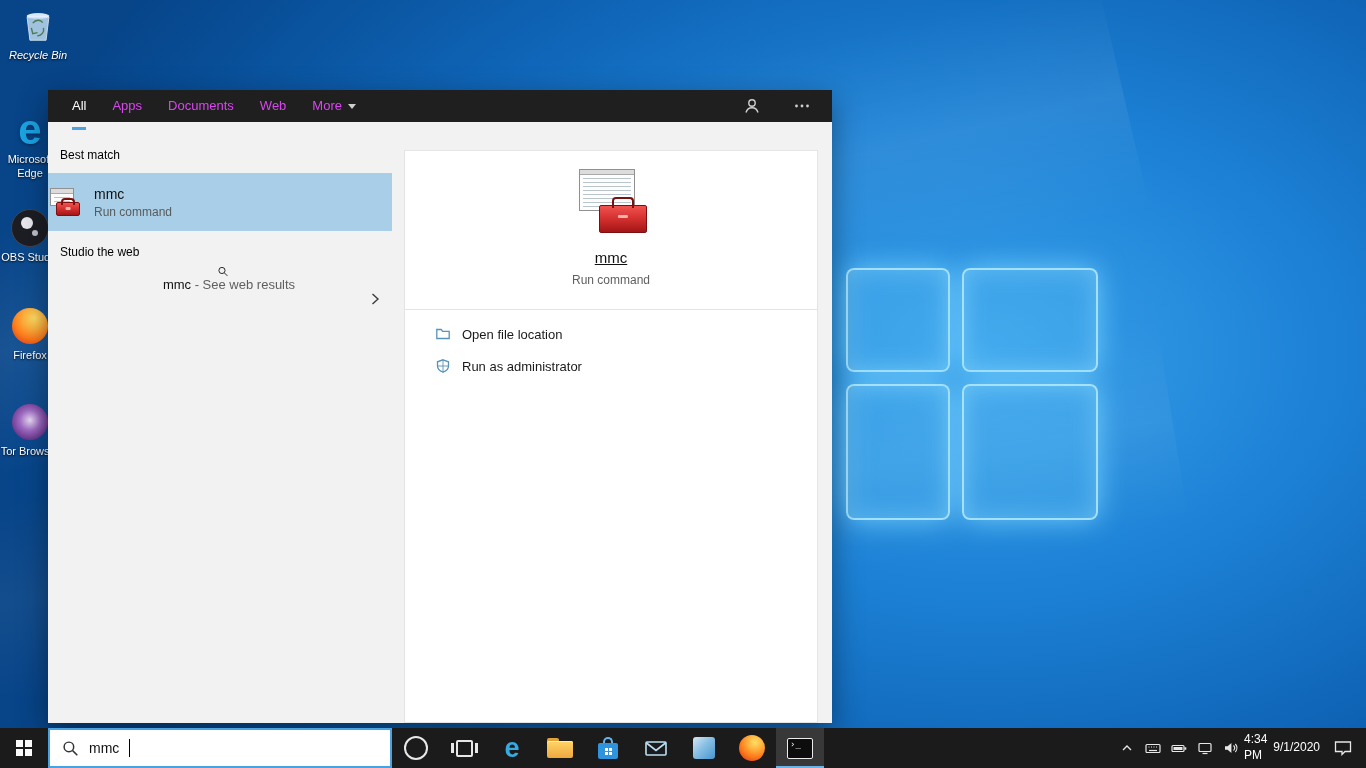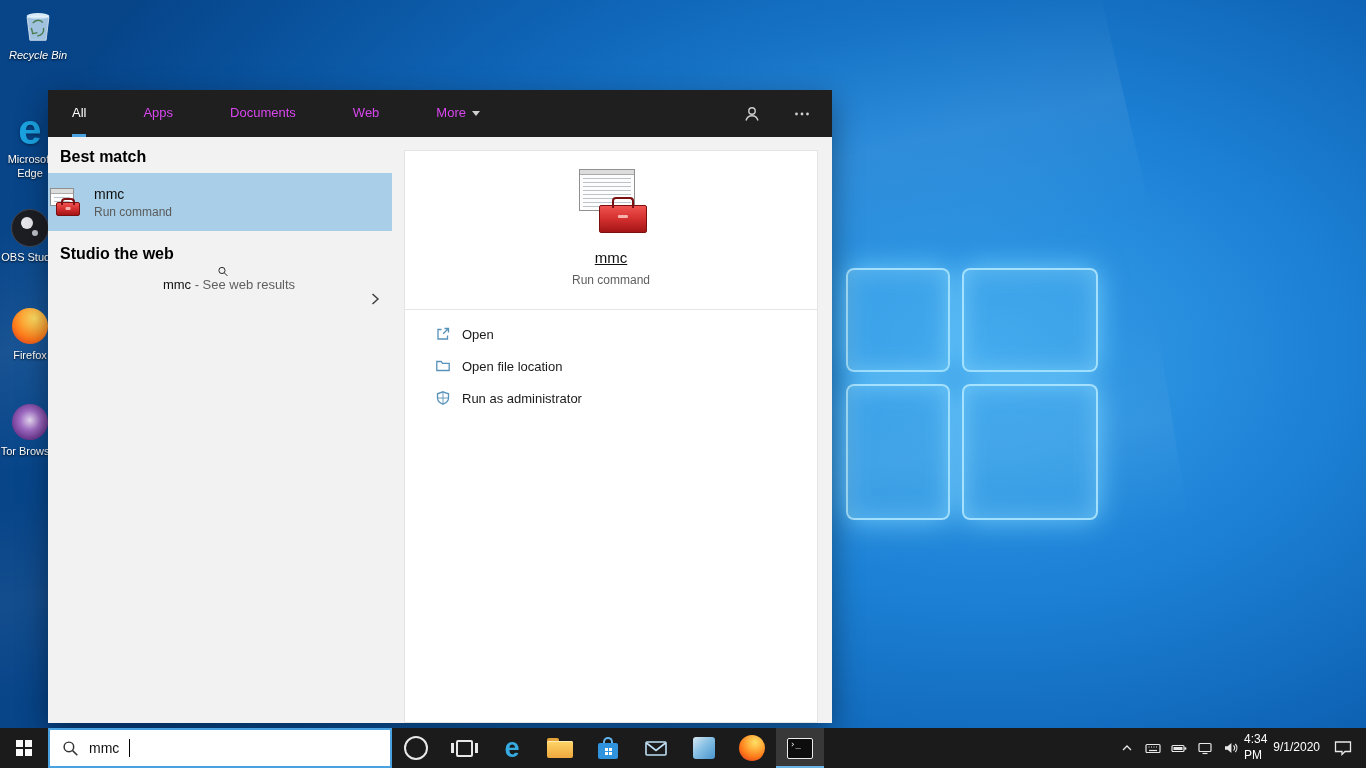--- a/index.html
+++ b/index.html
@@ -30,32 +30,32 @@
   .edge-e::before{content:"e";}
   .obs-circ{width:36px;height:36px;border-radius:50%;background:#1d1e24;border:1px solid #43454e;position:relative;}
   .obs-circ::after{content:"";position:absolute;left:9px;top:7px;width:12px;height:12px;border-radius:50%;background:#e9e9ee;box-shadow:8px 10px 0 -3px #bfc2cc;}
   .ff-circ{width:36px;height:36px;border-radius:50%;
     background:radial-gradient(circle at 62% 28%,#ffe066 0%,#ffb13d 32%,#ff7a1a 62%,#dd3f1e 90%);}
   .tor-circ{width:36px;height:36px;border-radius:50%;
     background:radial-gradient(circle at 50% 45%,#e9dcf5 0%,#a06cc4 38%,#6e3a92 70%,#4c2568 100%);}
   
   .flyout{position:absolute;left:48px;top:90px;width:784px;height:633px;background:#f2f2f2;
     box-shadow:0 10px 28px rgba(0,0,0,0.4);}
-  .fly-head{position:absolute;left:0;top:0;right:0;height:47px;background:#1f1f1f;
-    display:flex;align-items:center;padding:0 18px 0 24px;box-sizing:border-box;gap:31px;}
+  .fly-head{position:absolute;left:0;top:0;right:0;height:32px;background:#1f1f1f;
+    display:flex;align-items:center;padding:0 18px 0 24px;box-sizing:border-box;}
   .tab{height:47px;line-height:45px;margin-right:26px;font-size:13px;color:#d946ef;cursor:pointer;
     border-bottom:3px solid transparent;box-sizing:border-box;}
   .tab.active{color:#fff;border-bottom-color:#4aa3e0;}
   .tab .caret{display:inline-block;margin-left:6px;width:0;height:0;border-left:4px solid transparent;
     border-right:4px solid transparent;border-top:5px solid #cfcfcf;vertical-align:middle;}
   .head-right{margin-left:auto;display:flex;align-items:center;gap:26px;}
   .hbtn{width:24px;height:24px;display:flex;align-items:center;justify-content:center;cursor:pointer;}
   
   .left-col{position:absolute;left:0;top:47px;width:344px;bottom:0;background:#f2f2f2;}
-  .sec-label{position:absolute;left:12px;font-size:16px;font-weight:700;color:#000;}
+  .sec-label{position:absolute;left:12px;font-size:12px;font-weight:400;color:#000;}
   .bm-label{top:11px;}
   .bm-item{position:absolute;left:0;top:36px;width:100%;height:58px;background:#a9cfe8;cursor:pointer;
     display:flex;align-items:center;}
   .bm-text{margin-left:14px;}
   .bm-title{font-size:14px;color:#0f0f0f;}
   .bm-sub{font-size:12px;color:#5a5a5a;margin-top:3px;}
   .web-label{top:108px;}
   .web-item{position:absolute;left:0;top:129px;width:100%;height:40px;cursor:pointer;
     display:flex;align-items:center;box-sizing:border-box;padding:0 10px 0 16px;flex-direction:column;}
   .web-text{margin-left:12px;font-size:13px;color:#111;}
@@ -265,27 +265,20 @@
           </div>
         <div class="box">
             <div class="handle"></div>
             <div class="latch"></div>
           </div>
       </div>
       <div class="pv-title">mmc</div>
       <div class="pv-sub">Run command</div>
       <div class="pv-div"></div>
 
-      <div class="pv-action">
-        <svg class="ico" width="16" height="16" viewBox="0 0 16 16">
-          <path d="M6.5 3.5 H3 v9.5 h9.5 V9.5" fill="none" stroke="#5792ba" stroke-width="1.3"></path>
-          <path d="M9.5 2.5 h4 v4 M13.2 2.8 L8.2 7.8" fill="none" stroke="#5792ba" stroke-width="1.3"></path>
-        </svg>
-        <span>Open</span>
-      </div>
 
       <div class="pv-action">
         <svg class="ico" width="16" height="16" viewBox="0 0 16 16">
           <path d="M1.8 3.5 h4.4 l1.4 1.8 H14.2 v7.2 H1.8 Z" fill="none" stroke="#5792ba" stroke-width="1.3"></path>
         </svg>
         <span>Open file location</span>
       </div>
 
       <div class="pv-action">
         <svg class="ico" width="16" height="16" viewBox="0 0 16 16">

